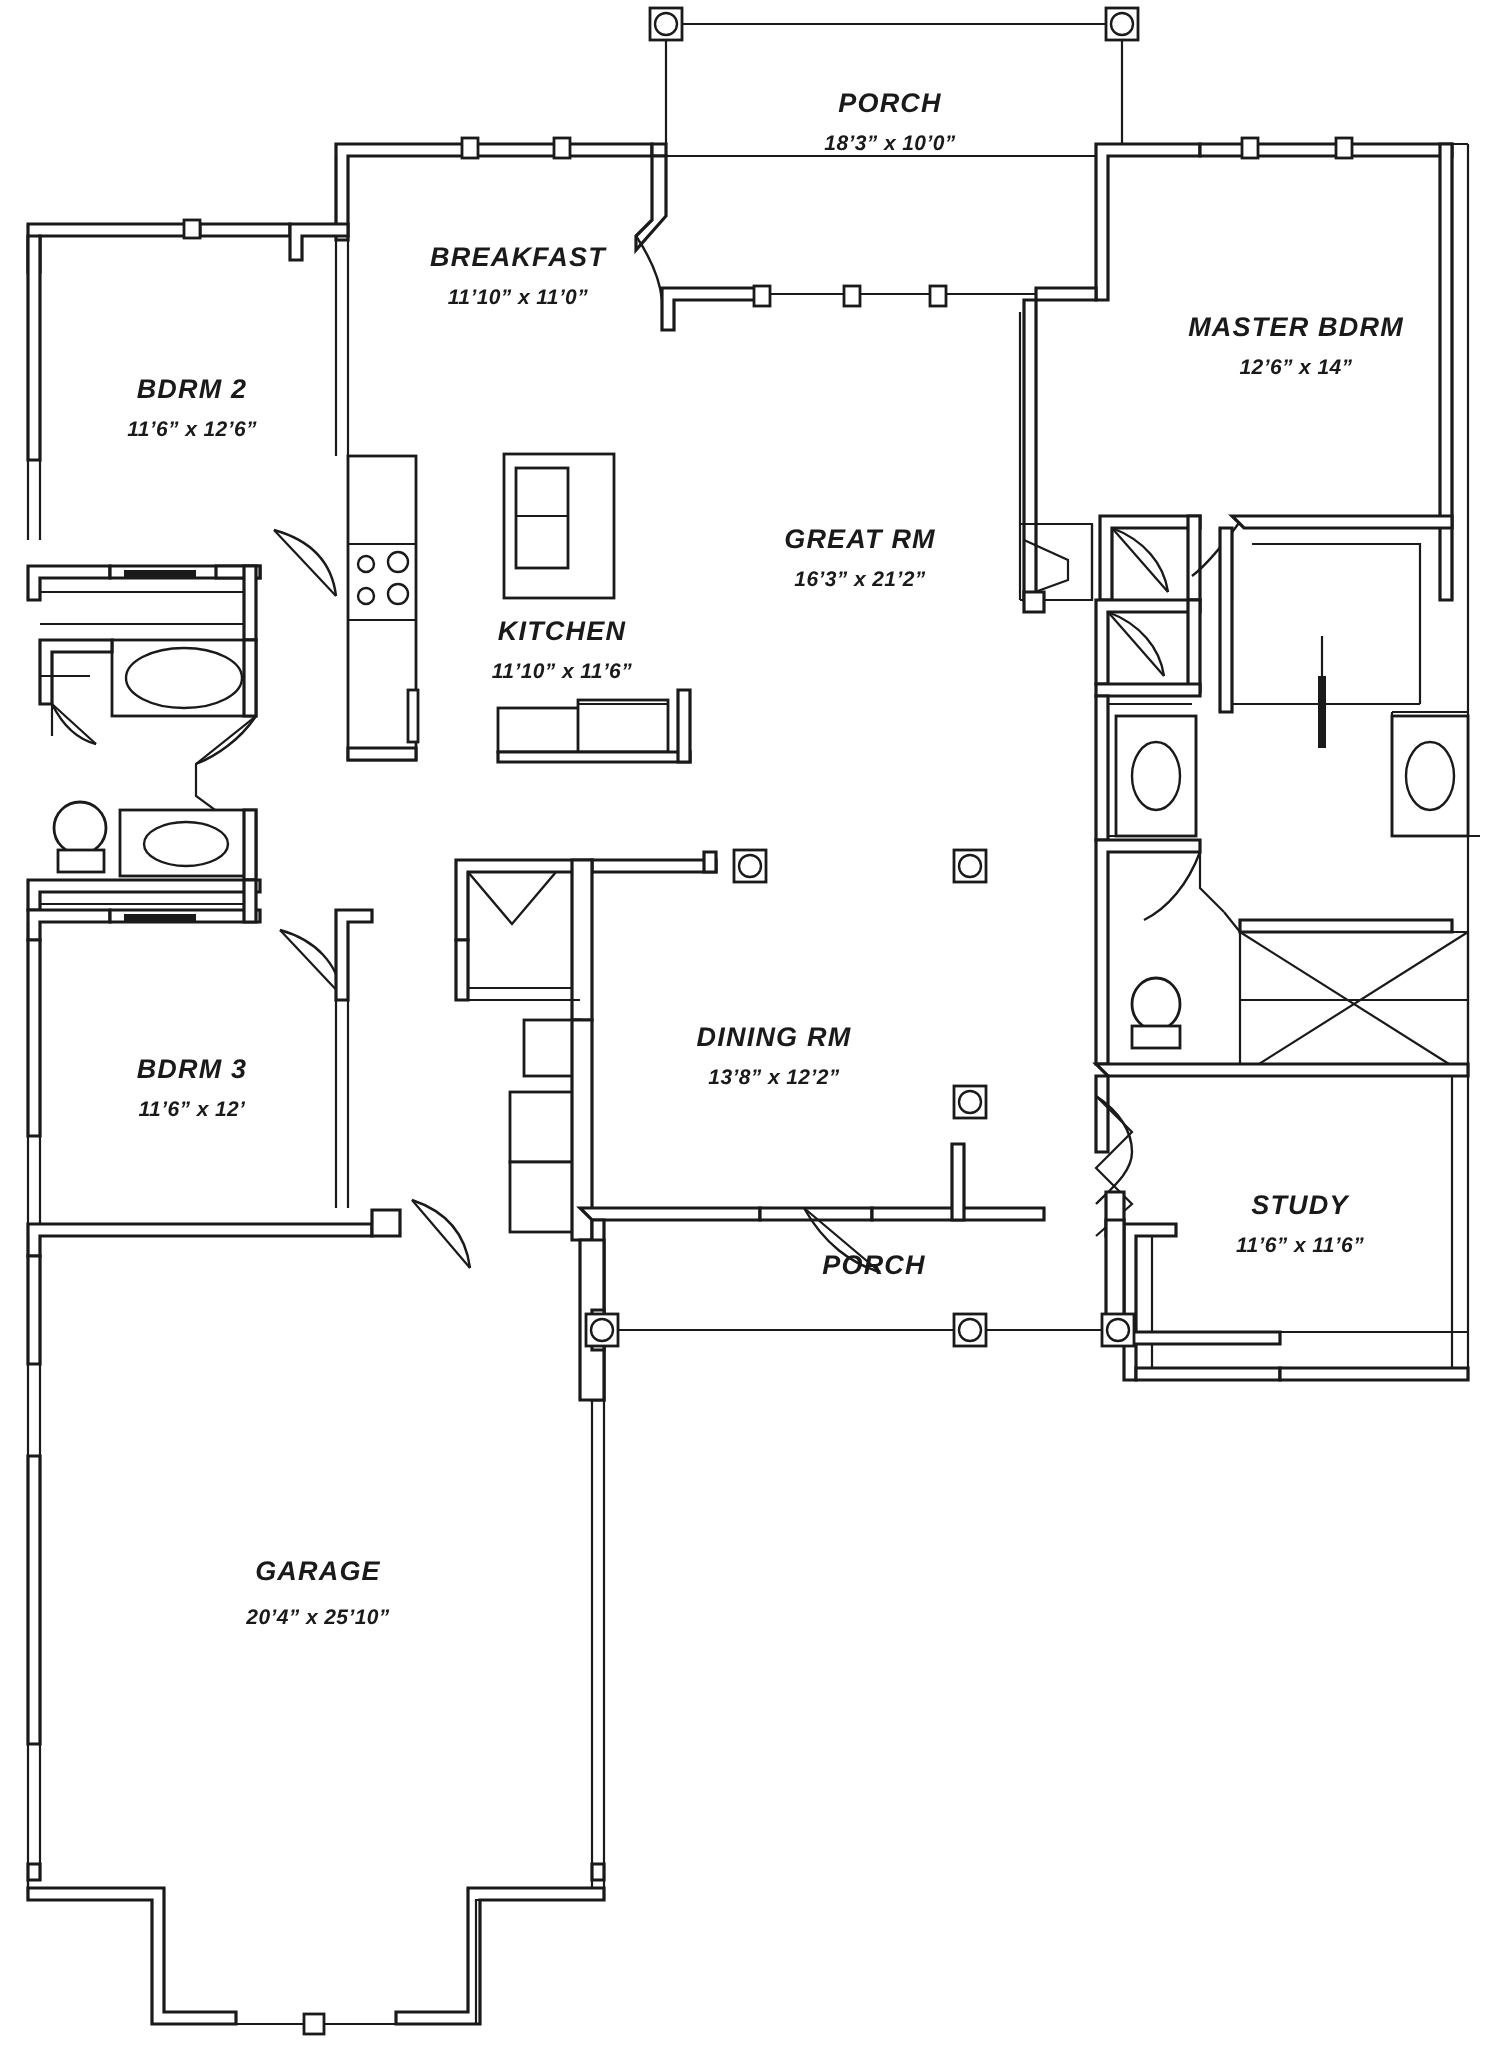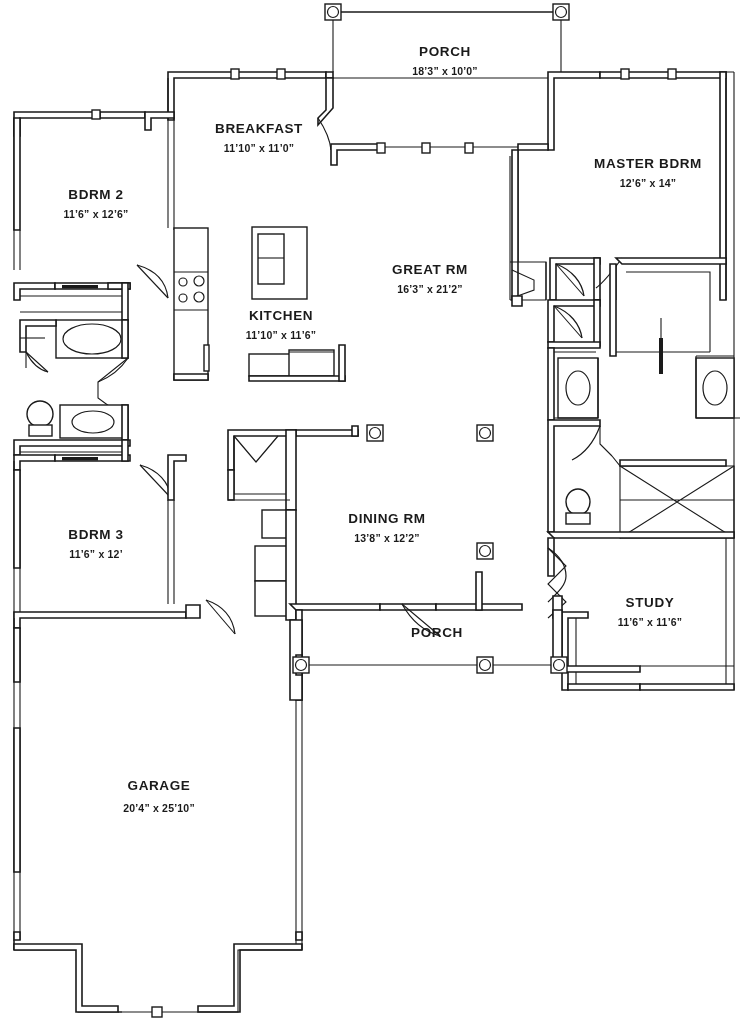--- a/index.html
+++ b/index.html
@@ -13,20 +13,21 @@
     height: 1024px;
     font-family: "Liberation Sans", sans-serif;
     color: #1a1a1a;
     overflow: hidden;
     position: relative;
   }
   #plan-root {
     position: relative;
     width: 756px;
     height: 1024px;
+    font-style: italic;
   }
   svg#floorplan {
     display: block;
     width: 756px;
     height: 1024px;
   }
   .wall {
     fill: #ffffff;
     stroke: #1a1a1a;
     stroke-width: 1.6;

